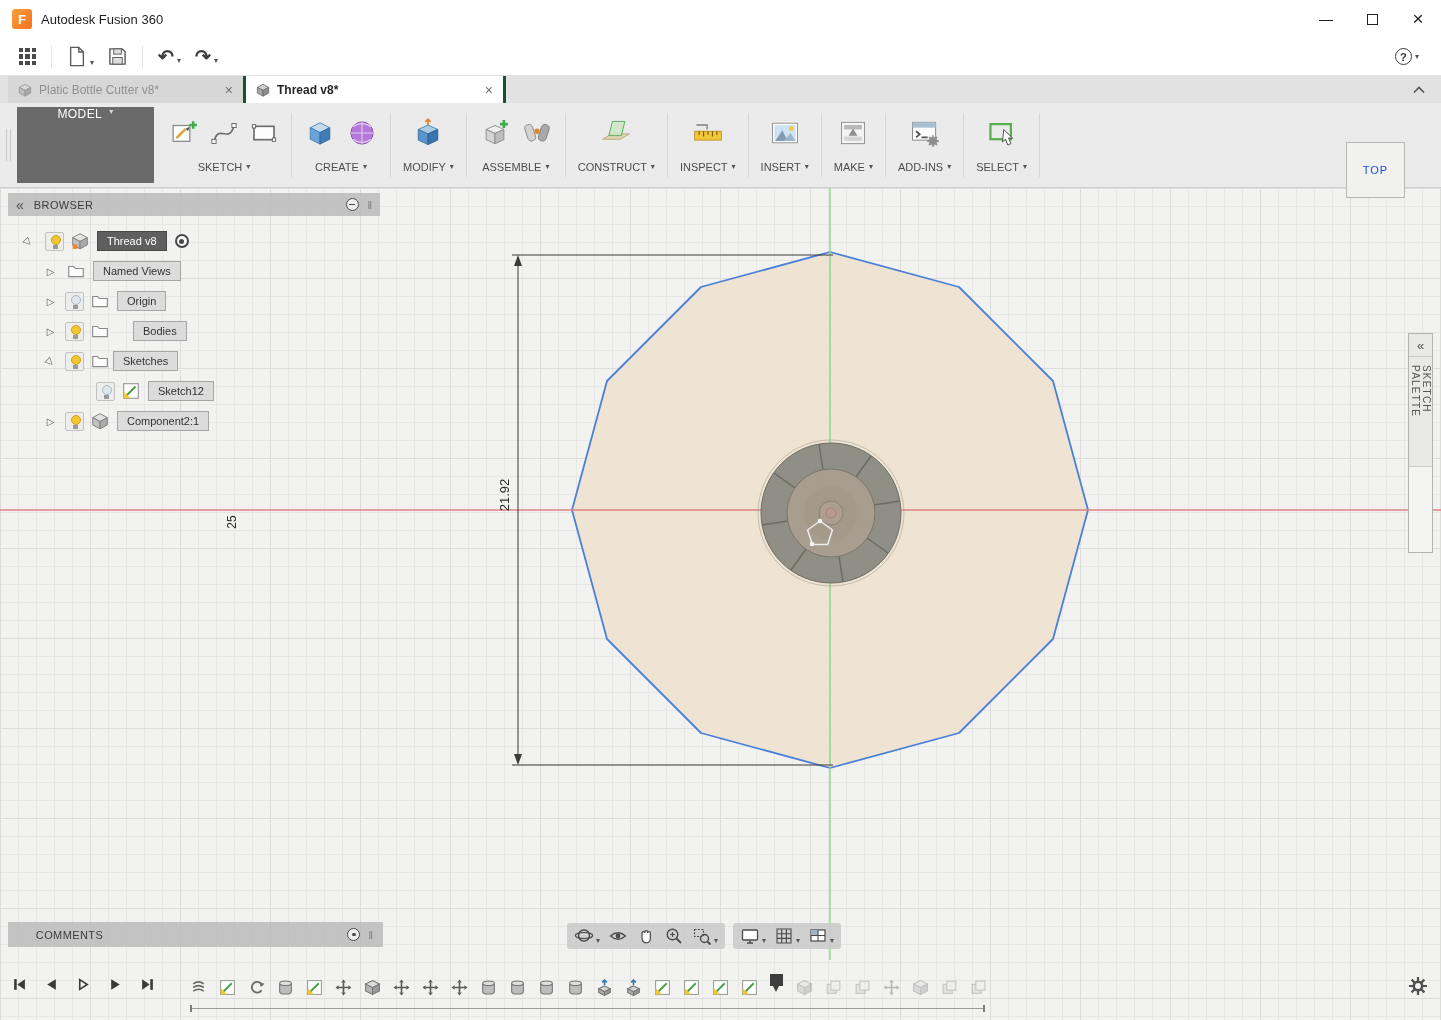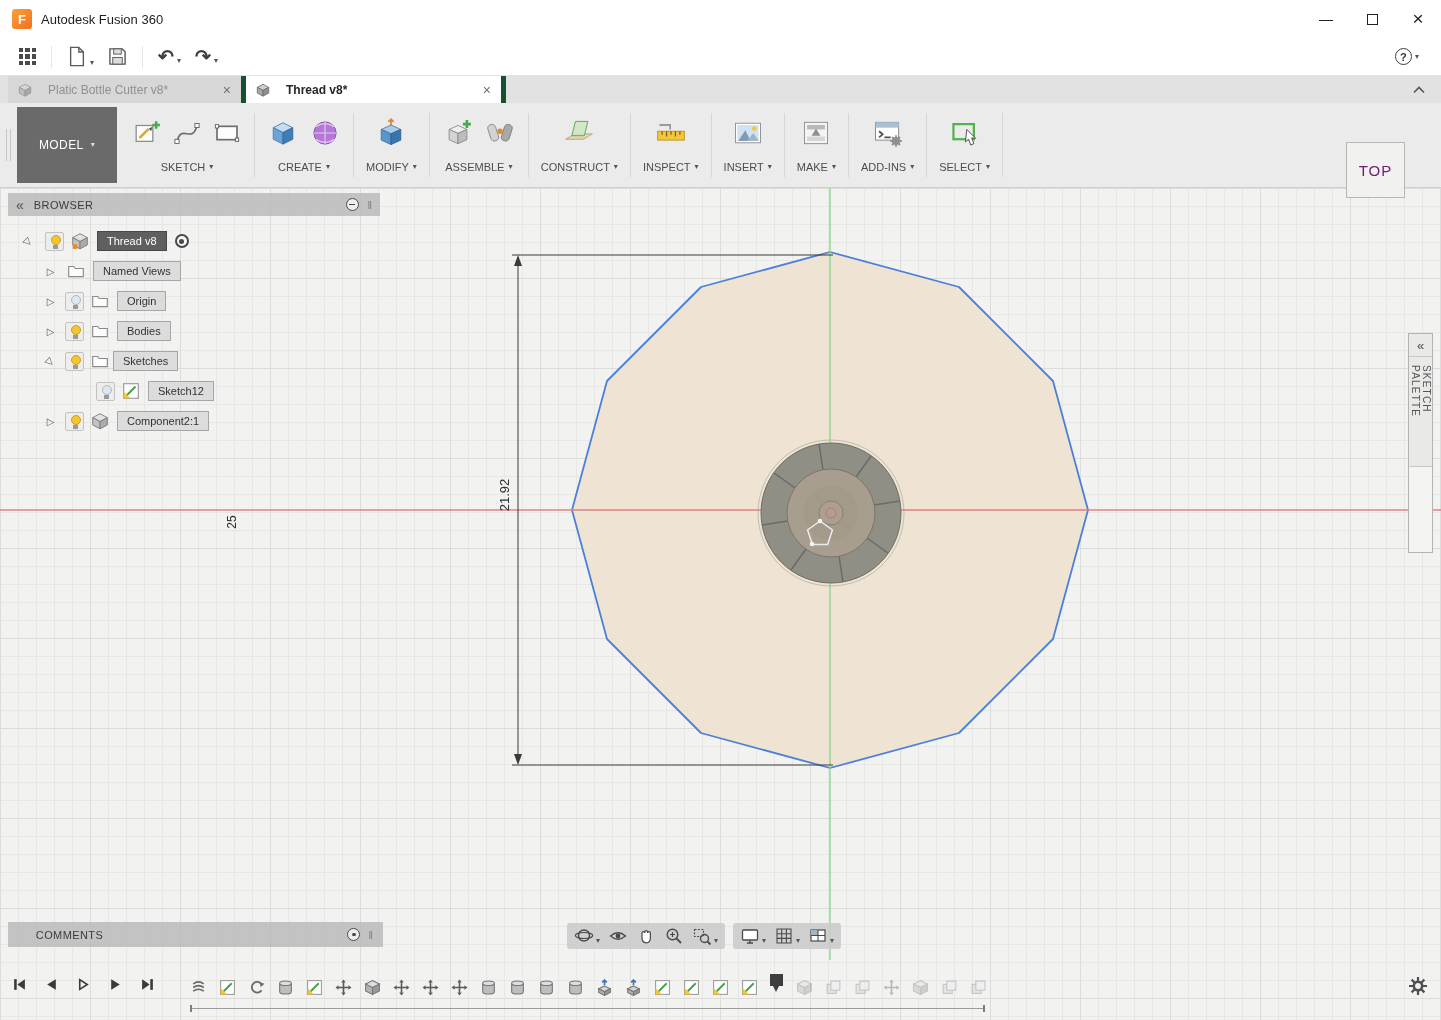--- a/index.html
+++ b/index.html
@@ -28,55 +28,55 @@
   .waffle i { background:#4a4a4a; }
   .qsep { width:1px; height:22px; background:#e6e6e6; margin:0 8px; }
   .arrow-glyph { font-size:19px; font-weight:bold; color:#3f3f3f; line-height:18px; }
   .caret { font-size:8px; color:#555; line-height:10px; }
   .helpwrap { margin-left:auto; display:flex; align-items:center; gap:3px; padding-right:10px; }
   .help-circ { width:17px; height:17px; border:1.6px solid #3f3f3f; border-radius:50%;
                display:flex; align-items:center; justify-content:center; font-size:11px; font-weight:bold; }
 
   
   .tabbar { height:27px; background:#e2e2e2; display:flex; align-items:stretch; padding-left:8px; }
-  .tab { display:flex; align-items:center; gap:16px; padding:0 10px; font-size:12px;
-         border-right:5px solid #14532d;text-align:center; }
+  .tab { display:flex; align-items:center; gap:7px; padding:0 10px; font-size:12px;
+         border-right:3px solid #14532d;text-align:center; }
   .tab.inactive { width:238px; background:#d7d7d7; color:#909090; }
   .tab.active   { width:260px; background:#ffffff; color:#262626; font-weight:bold; }
   .tab .close { margin-left:auto; color:#6f6f6f; font-size:14px; font-weight:normal; }
   .tab-chevron { margin-left:auto; display:flex; align-items:center; padding:0 16px; }
 
   
   .ribbon { height:85px; background:#ebebeb; border-bottom:1px solid #cfcfcf; display:flex;
             align-items:stretch; }
   .grip-v { width:5px; margin:26px 3px 26px 6px; border-left:1px solid #c6c6c6; border-right:1px solid #c6c6c6; }
-  .model-btn { width:100px; margin:4px 3px; background:#6a6a6a; color:#fff; display:flex;
-               align-items:center; justify-content:center; gap:7px; font-size:12px; letter-spacing:.4px; }
+  .model-btn { width:137px; margin:4px 3px; background:#6a6a6a; color:#fff; display:flex;
+               justify-content:center; gap:7px; font-size:12px; letter-spacing:.4px; }
   .model-btn .caret { color:#ddd; }
   .rgroup { display:flex; flex-direction:column; align-items:center; padding:7px 12px 5px; }
   .ricons { display:flex; gap:10px; align-items:center; height:46px; }
   .ricon { display:flex; align-items:center; justify-content:center; }
   .rlabel { margin-top:5px; font-size:11px; color:#4c4c4c; display:flex; gap:4px; align-items:center;
             white-space:nowrap; }
   .rdiv { width:1px; background:#d6d6d6; margin:10px 0; }
 
   
   .canvas { position:relative; flex:1; overflow:hidden;
     background-color:#f2f2f1;
     background-image:
       linear-gradient(#dcdcda 1px, transparent 1px),
       linear-gradient(90deg,#dcdcda 1px, transparent 1px),
       linear-gradient(#e7e7e6 1px, transparent 1px),
       linear-gradient(90deg,#e7e7e6 1px, transparent 1px);
     background-size:90px 90px, 90px 90px, 18px 18px, 18px 18px; }
   .scene { position:absolute; left:0; top:0; }
 
   .viewcube { position:absolute; top:142px; right:36px; width:59px; height:56px; background:#f1f1f0;
-              border:1px solid #b7b7b7; color:#701a75; display:flex; align-items:center; justify-content:center;
-              font-size:15px; letter-spacing:1px; z-index:7; }
+              border:1px solid #b7b7b7; color:#1d4ed8; display:flex; align-items:center; justify-content:center;
+              font-size:11px; letter-spacing:1px; z-index:7; }
 
   
   .browser { position:absolute; left:8px; top:5px; width:372px; z-index:6; font-size:11px; }
   .panel-header { height:23px; background:rgba(184,184,184,.82); display:flex; align-items:center;
                   padding:0 8px; color:#3c3c3c; }
   .collapse-gl { font-size:14px; color:#4c4c4c; margin-right:10px; line-height:12px; }
   .ph-title { font-size:11px; letter-spacing:.4px; }
   .circ { width:13px; height:13px; border-radius:50%; border:1.5px solid #4a4a4a; background:#eee;
           position:relative; }
   .circ.minus::after { content:""; position:absolute; left:2px; top:4.6px; width:6px; height:1.6px; background:#4a4a4a; }
@@ -536,21 +536,21 @@
         </div>
 
         <div class="brow">
           <span class="ind" style="margin-left:36px">▷</span>
           <span class="bulb" style="margin-left:8px"></span>
           <span class="bicon" style="margin-left:7px">
               <svg width="18" height="18" viewBox="0 0 16 16">
                 <path d="M1.5,13 V4 h4.5 l1.3,1.8 H14.5 V13 z" fill="#fdfdfd" stroke="#8a8a8a"></path>
               </svg>
             </span>
-          <span class="blabel" style="margin-left:8px">Bodies</span>
+          <span class="blabel" style="margin-left:24px">Bodies</span>
         </div>
 
         <div class="brow">
           <span class="ind open" style="margin-left:36px">▷</span>
           <span class="bulb" style="margin-left:8px"></span>
           <span class="bicon" style="margin-left:7px">
               <svg width="18" height="18" viewBox="0 0 16 16">
                 <path d="M1.5,13 V4 h4.5 l1.3,1.8 H14.5 V13 z" fill="#fdfdfd" stroke="#8a8a8a"></path>
               </svg>
             </span>

